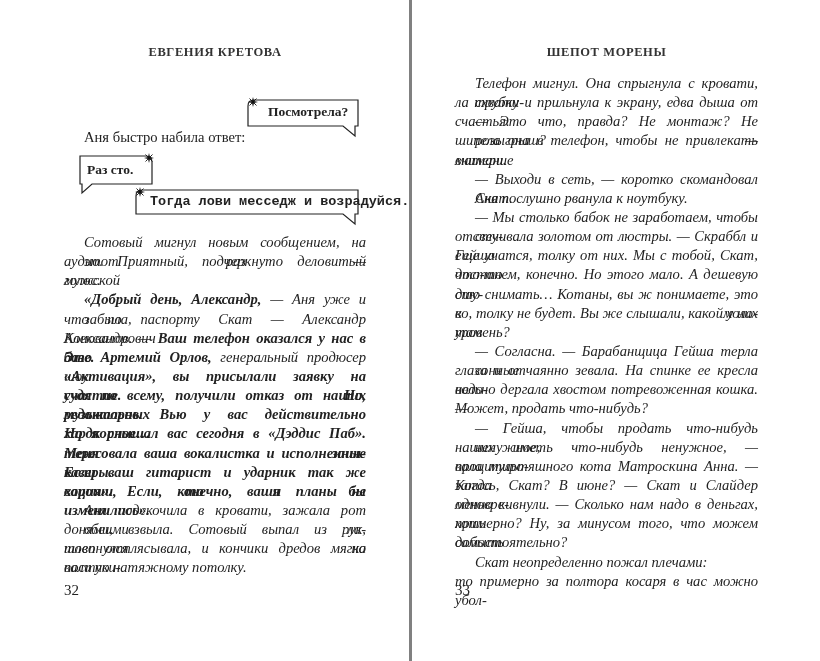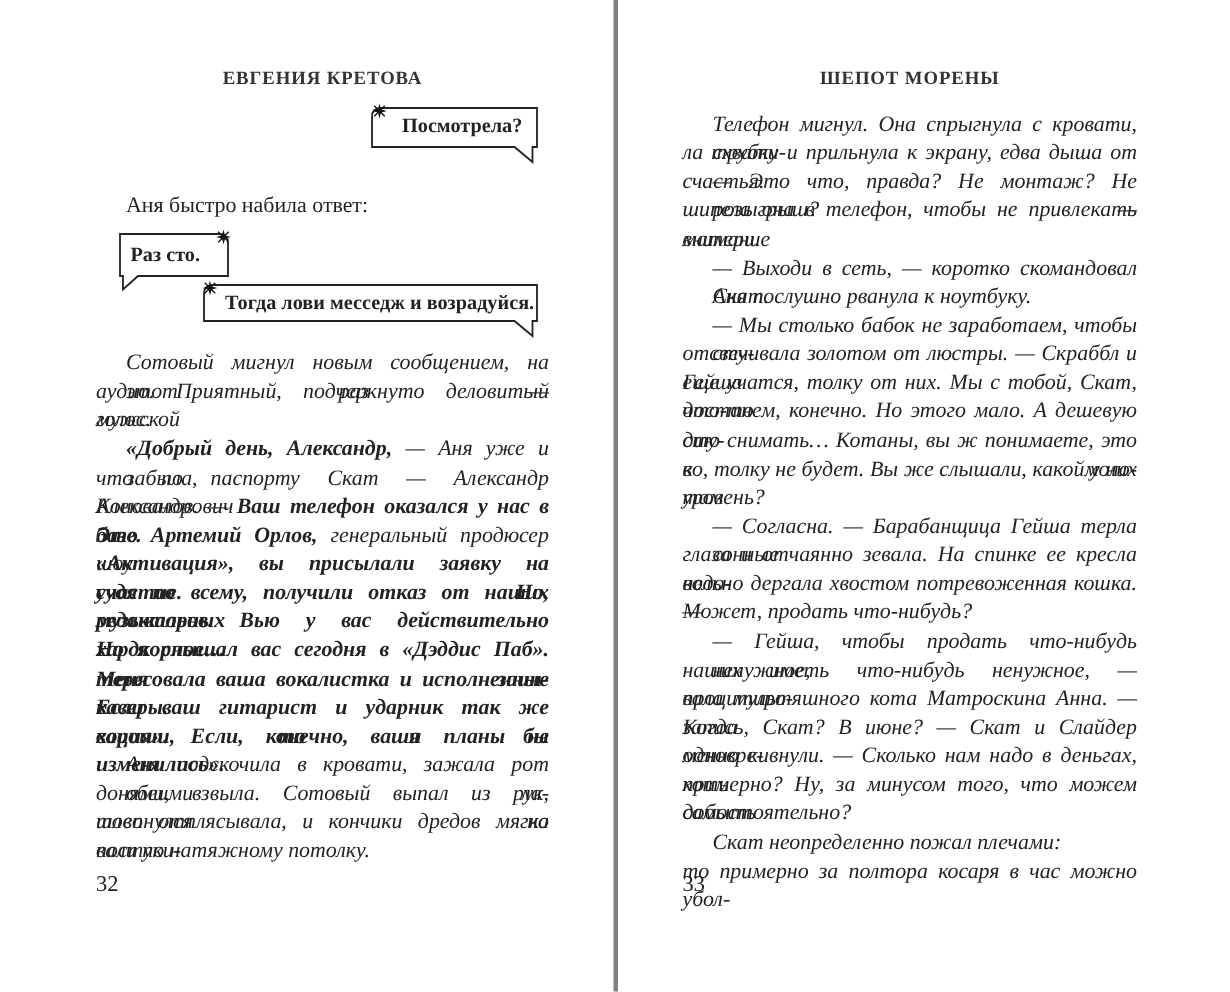--- a/index.html
+++ b/index.html
@@ -22,21 +22,21 @@
   .bubble .txt { position: absolute; white-space: nowrap; }
 </style>
 </head>
 <body>
 
 <div class="divider"></div>
 
 <div class="page left">
   <div class="running-head">ЕВГЕНИЯ КРЕТОВА</div>
 
-  <div class="bubble" style="left:182px; top:70px; width:116px; height:40px;">
+  <div class="bubble" style="left:182px; top:98px; width:116px; height:40px;">
     <svg width="116" height="40">
       <path d="M8,2 L112,2 L112,28 L109,28 L109,38 L97,28 L2,28 L2,8 Q2,2 8,2 Z" fill="#fff" stroke="#222" stroke-width="1.2"></path>
       <g transform="translate(7,4)">
         <path d="M0,-5 L1,-1 L5,0 L1,1 L0,5 L-1,1 L-5,0 L-1,-1 Z" fill="#111"></path>
         <path d="M-3.5,-3.5 L3.5,3.5 M3.5,-3.5 L-3.5,3.5" stroke="#111" stroke-width="0.9"></path>
       </g>
     </svg>
     <span class="txt" style="left:22px; top:6px;">Посмотрела?</span>
   </div>
 
@@ -46,21 +46,21 @@
     <svg width="78" height="42">
       <path d="M2,2 L68,2 Q74,2 74,8 L74,30 L14,30 L4,39 L4,30 L2,30 Z" fill="#fff" stroke="#222" stroke-width="1.2"></path>
       <g transform="translate(71,4)">
         <path d="M0,-5 L1,-1 L5,0 L1,1 L0,5 L-1,1 L-5,0 L-1,-1 Z" fill="#111"></path>
         <path d="M-3.5,-3.5 L3.5,3.5 M3.5,-3.5 L-3.5,3.5" stroke="#111" stroke-width="0.9"></path>
       </g>
     </svg>
     <span class="txt" style="left:9px; top:8px;">Раз сто.</span>
   </div>
 
-  <div class="bubble" style="left:70px; top:188px; width:228px; height:38px;">
+  <div class="bubble" style="left:70px; top:188px; width:228px; height:38px;font-family:Liberation Mono, monospace;">
     <svg width="228" height="38">
       <path d="M8,2 L224,2 L224,26 L221,26 L221,36 L209,26 L2,26 L2,8 Q2,2 8,2 Z" fill="#fff" stroke="#222" stroke-width="1.2"></path>
       <g transform="translate(6,4)">
         <path d="M0,-5 L1,-1 L5,0 L1,1 L0,5 L-1,1 L-5,0 L-1,-1 Z" fill="#111"></path>
         <path d="M-3.5,-3.5 L3.5,3.5 M3.5,-3.5 L-3.5,3.5" stroke="#111" stroke-width="0.9"></path>
       </g>
     </svg>
     <span class="txt" style="left:16px; top:6px;">Тогда лови месседж и возрадуйся.</span>
   </div>
 

